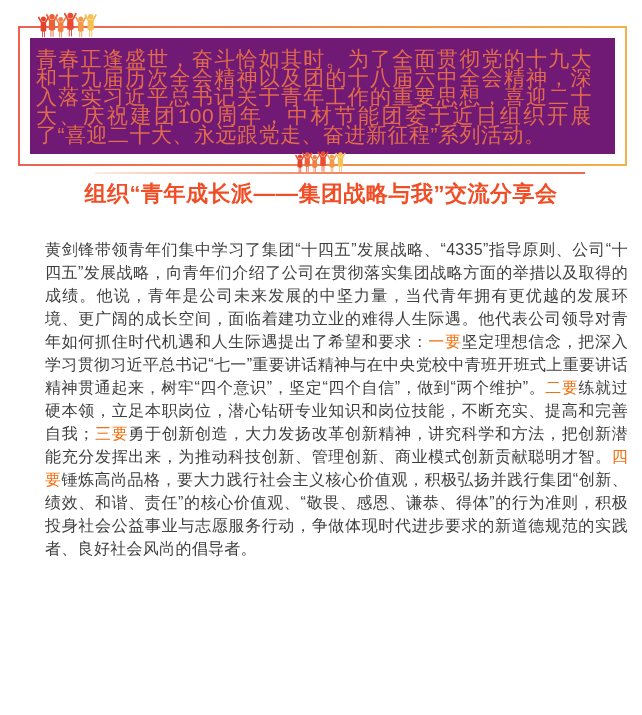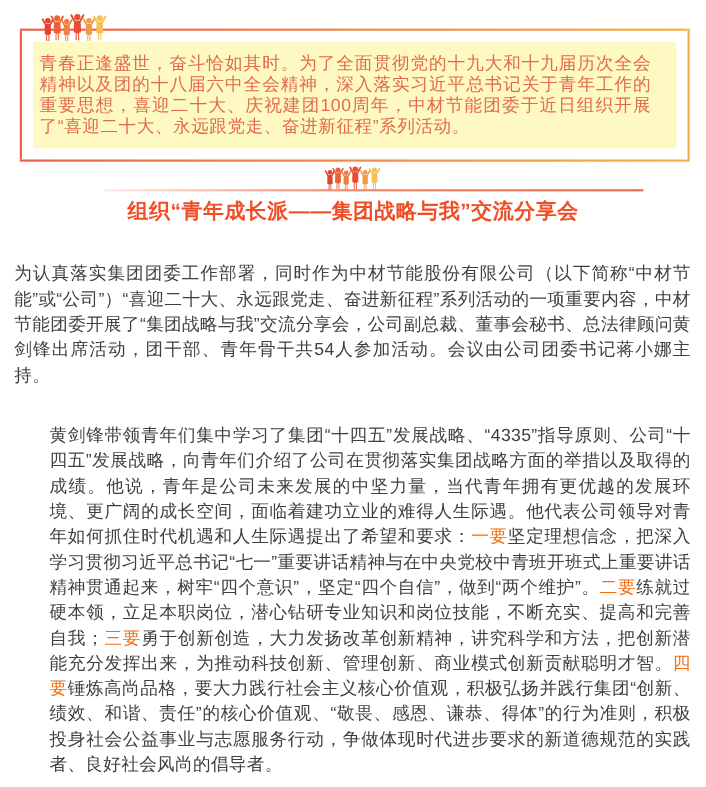--- a/index.html
+++ b/index.html
@@ -12,45 +12,45 @@
 
   
   .intro-wrap{
     position:absolute;left:18px;top:26px;width:609px;box-sizing:border-box;
     border:2px solid #ef8a4c;
     border-image:linear-gradient(90deg,#ec6150,#f5b04a) 1;
     padding:10px;
     background:#fff;
   }
   .intro-inner{
-    background:#fef9c3;
+    background:#701a75;
     padding:11px 23px 10px 6px;
     color:#e16b4a;
-    font-size:16px;line-height:19px;
+    font-size:21px;line-height:19px;
     text-align:justify;
     letter-spacing:0.5px;
   }
   .icon-top{
     position:absolute;left:30px;top:10px;width:76px;height:28px;z-index:2;
   }
 
   
   .divider-block{position:absolute;left:0;top:148px;width:642px;height:26px;}
   .divider-line{
     position:absolute;left:95px;right:57px;top:24px;height:2px;
     background:linear-gradient(90deg,#fcebe5 0%,#f08a6a 45%,#ec6a4e 100%);
   }
   .icon-divider{
     position:absolute;left:50%;transform:translateX(-50%);bottom:1px;
     width:66px;height:24px;
   }
   .section-title{
     position:absolute;left:0;top:179px;width:642px;
     text-align:center;
-    font-size:19px;font-weight:bold;
+    font-size:22px;font-weight:bold;
     color:#f04e26;
     letter-spacing:0.5px;
     margin:0;
   }
 
   
   .body-text{
     position:absolute;left:13px;top:238px;width:615px;
     color:#3f3f3f;
     font-size:16px;line-height:23px;
@@ -108,19 +108,16 @@
   <div class="divider-block">
     <div class="divider-line"></div>
     <svg class="icon-divider" viewBox="0 0 92 42">
       <use href="#ppl" xlink:href="#ppl"></use>
     </svg>
   </div>
 
   <h1 class="section-title">组织“青年成长派——集团战略与我”交流分享会</h1>
 
   <div class="body-text">
-    <p>
-      <span>为认真落实集团团委工作部署，同时作为中材节能股份有限公司（以下简称“中材节能”或“公司”）“喜迎二十大、永远跟党走、奋进新征程”系列活动的一项重要内容，中材节能团委开展了“集团战略与我”交流分享会，公司副总裁、董事会秘书、总法律顾问黄剑锋出席活动，团干部、青年骨干共54人参加活动。会议由公司团委书记蒋小娜主持。</span>
-    </p>
     <p><span>黄剑锋带领青年们集中学习了集团“十四五”发展战略、“4335”指导原则、公司“十四五”发展战略，向青年们介绍了公司在贯彻落实集团战略方面的举措以及取得的成绩。他说，青年是公司未来发展的中坚力量，当代青年拥有更优越的发展环境、更广阔的成长空间，面临着建功立业的难得人生际遇。他代表公司领导对青年如何抓住时代机遇和人生际遇提出了希望和要求：</span><span class="hl">一要</span><span>坚定理想信念，把深入学习贯彻习近平总书记“七一”重要讲话精神与在中央党校中青班开班式上重要讲话精神贯通起来，树牢“四个意识”，坚定“四个自信”，做到“两个维护”。</span><span class="hl">二要</span><span>练就过硬本领，立足本职岗位，潜心钻研专业知识和岗位技能，不断充实、提高和完善自我；</span><span class="hl">三要</span><span>勇于创新创造，大力发扬改革创新精神，讲究科学和方法，把创新潜能充分发挥出来，为推动科技创新、管理创新、商业模式创新贡献聪明才智。</span><span class="hl">四要</span><span>锤炼高尚品格，要大力践行社会主义核心价值观，积极弘扬并践行集团“创新、绩效、和谐、责任”的核心价值观、“敬畏、感恩、谦恭、得体”的行为准则，积极投身社会公益事业与志愿服务行动，争做体现时代进步要求的新道德规范的实践者、良好社会风尚的倡导者。</span></p>
   </div>
 
 </div>
 
 </body></html>

